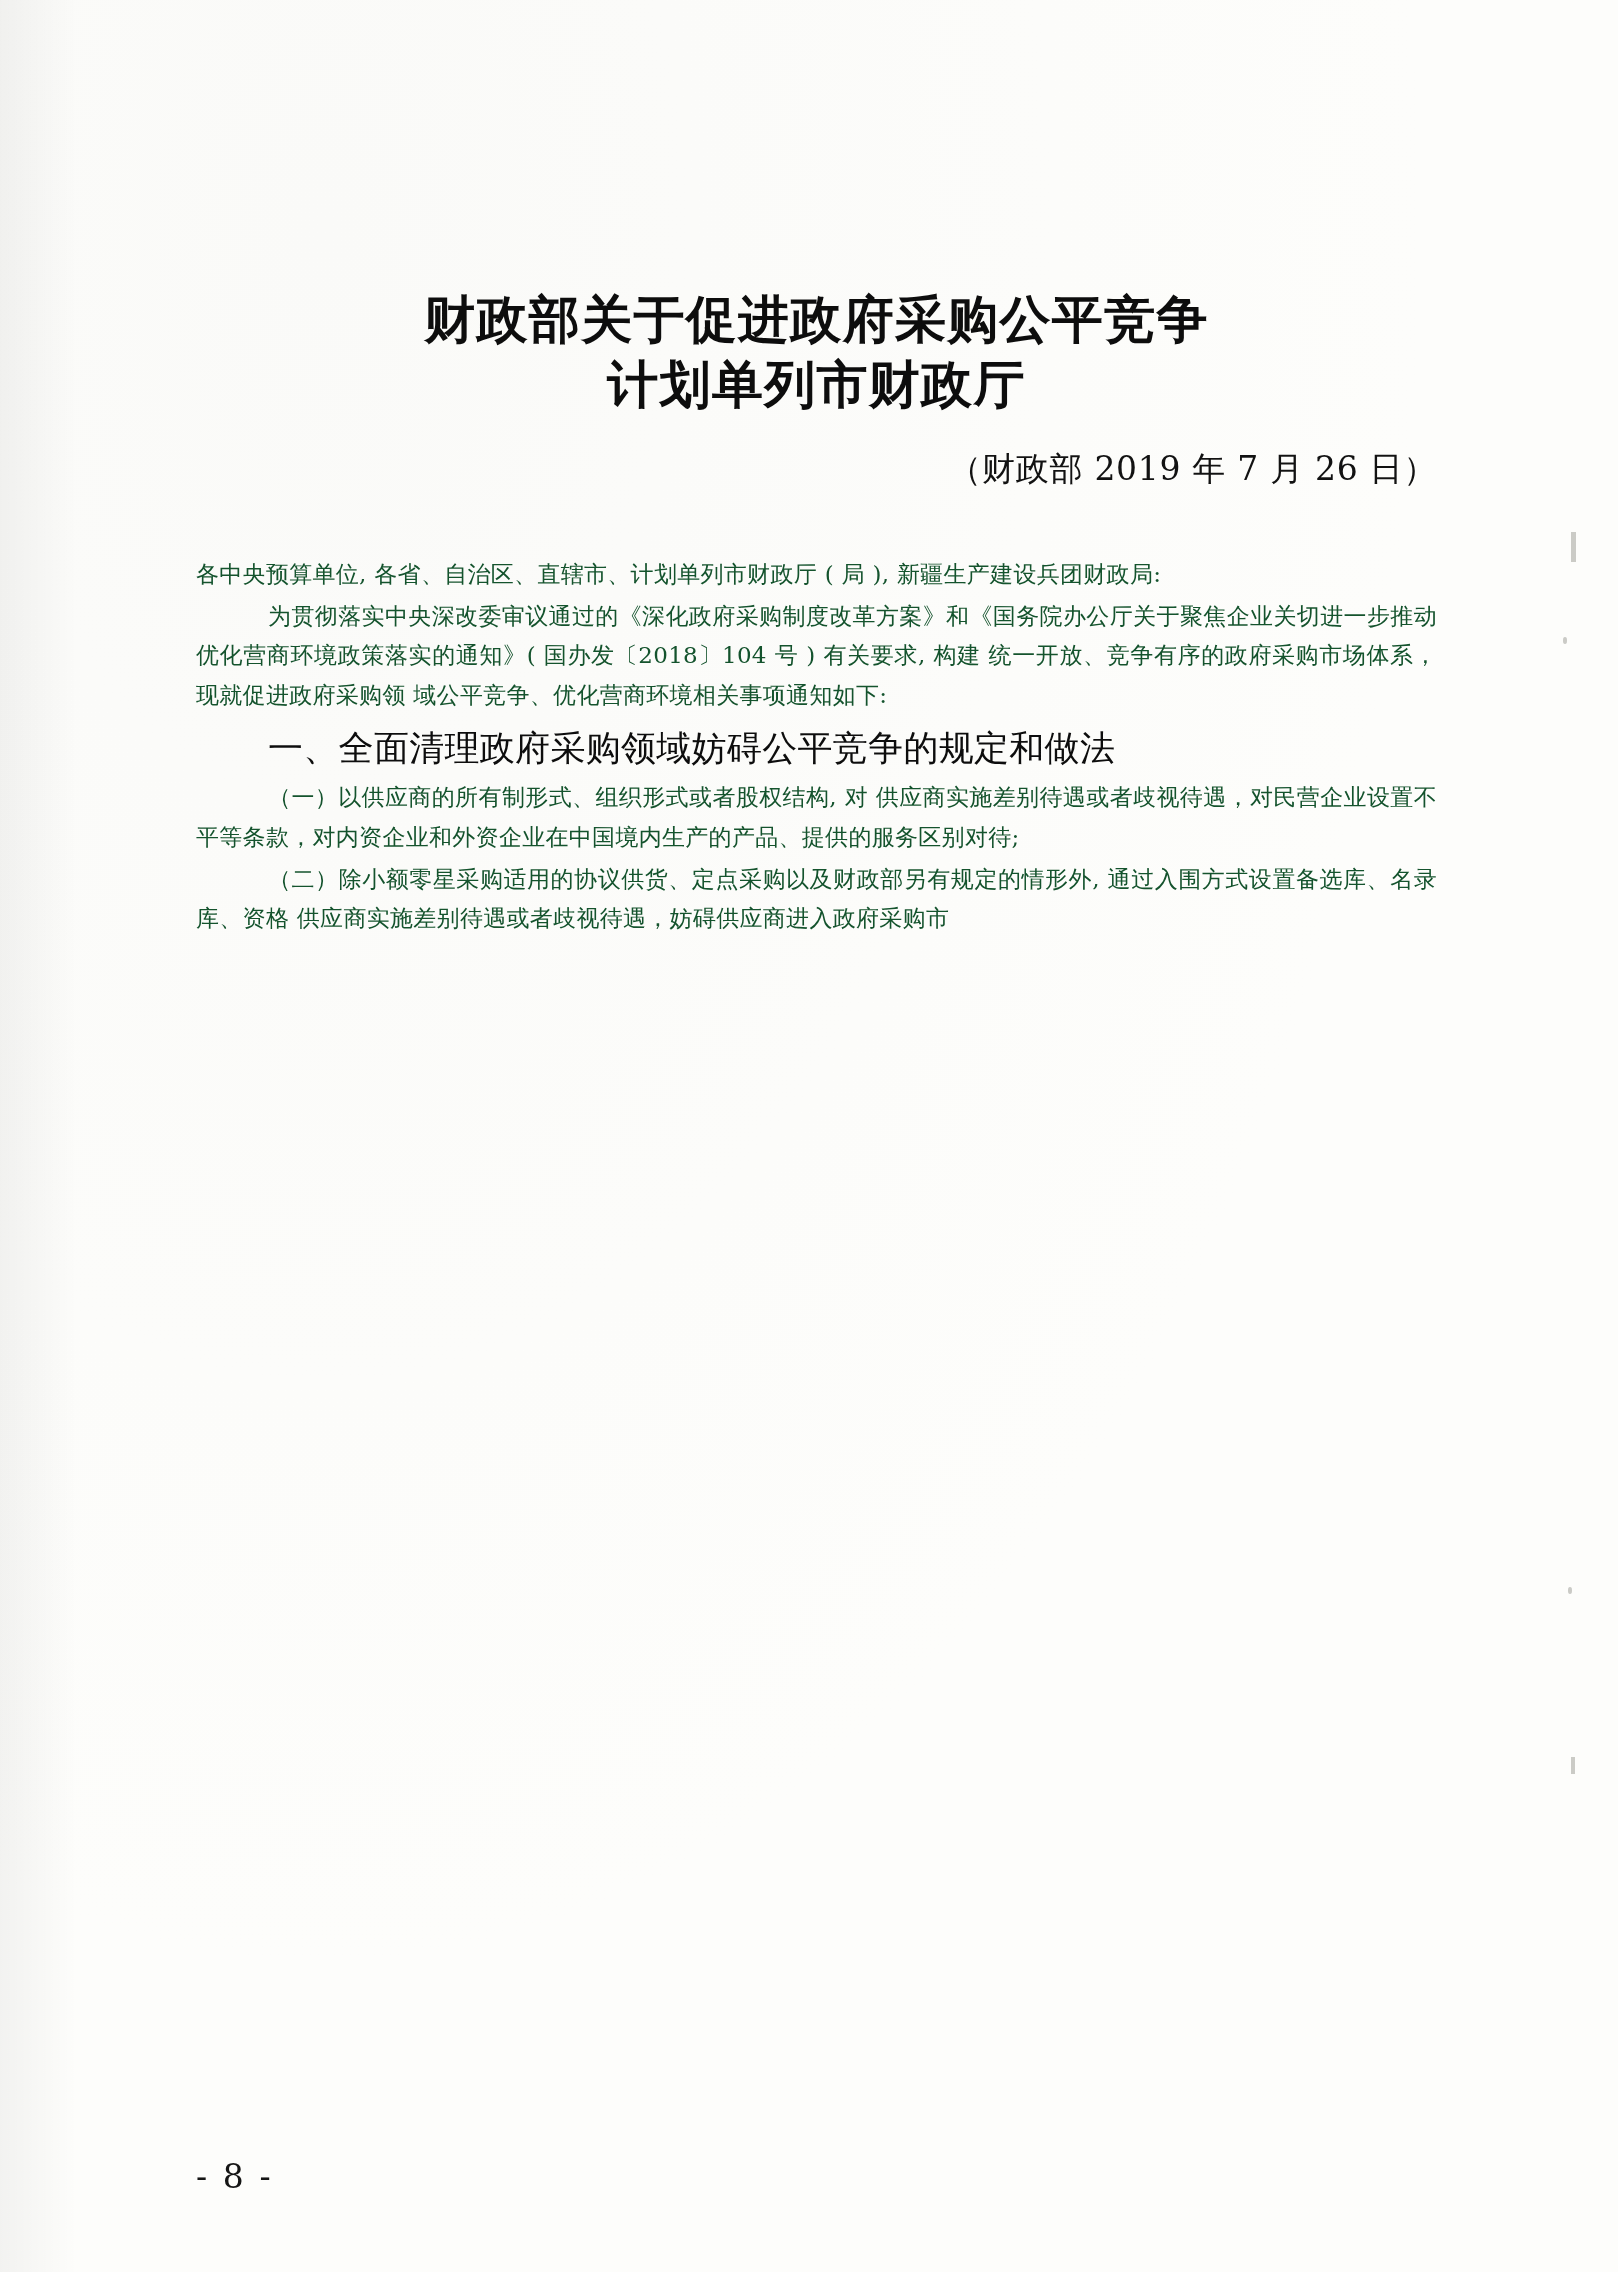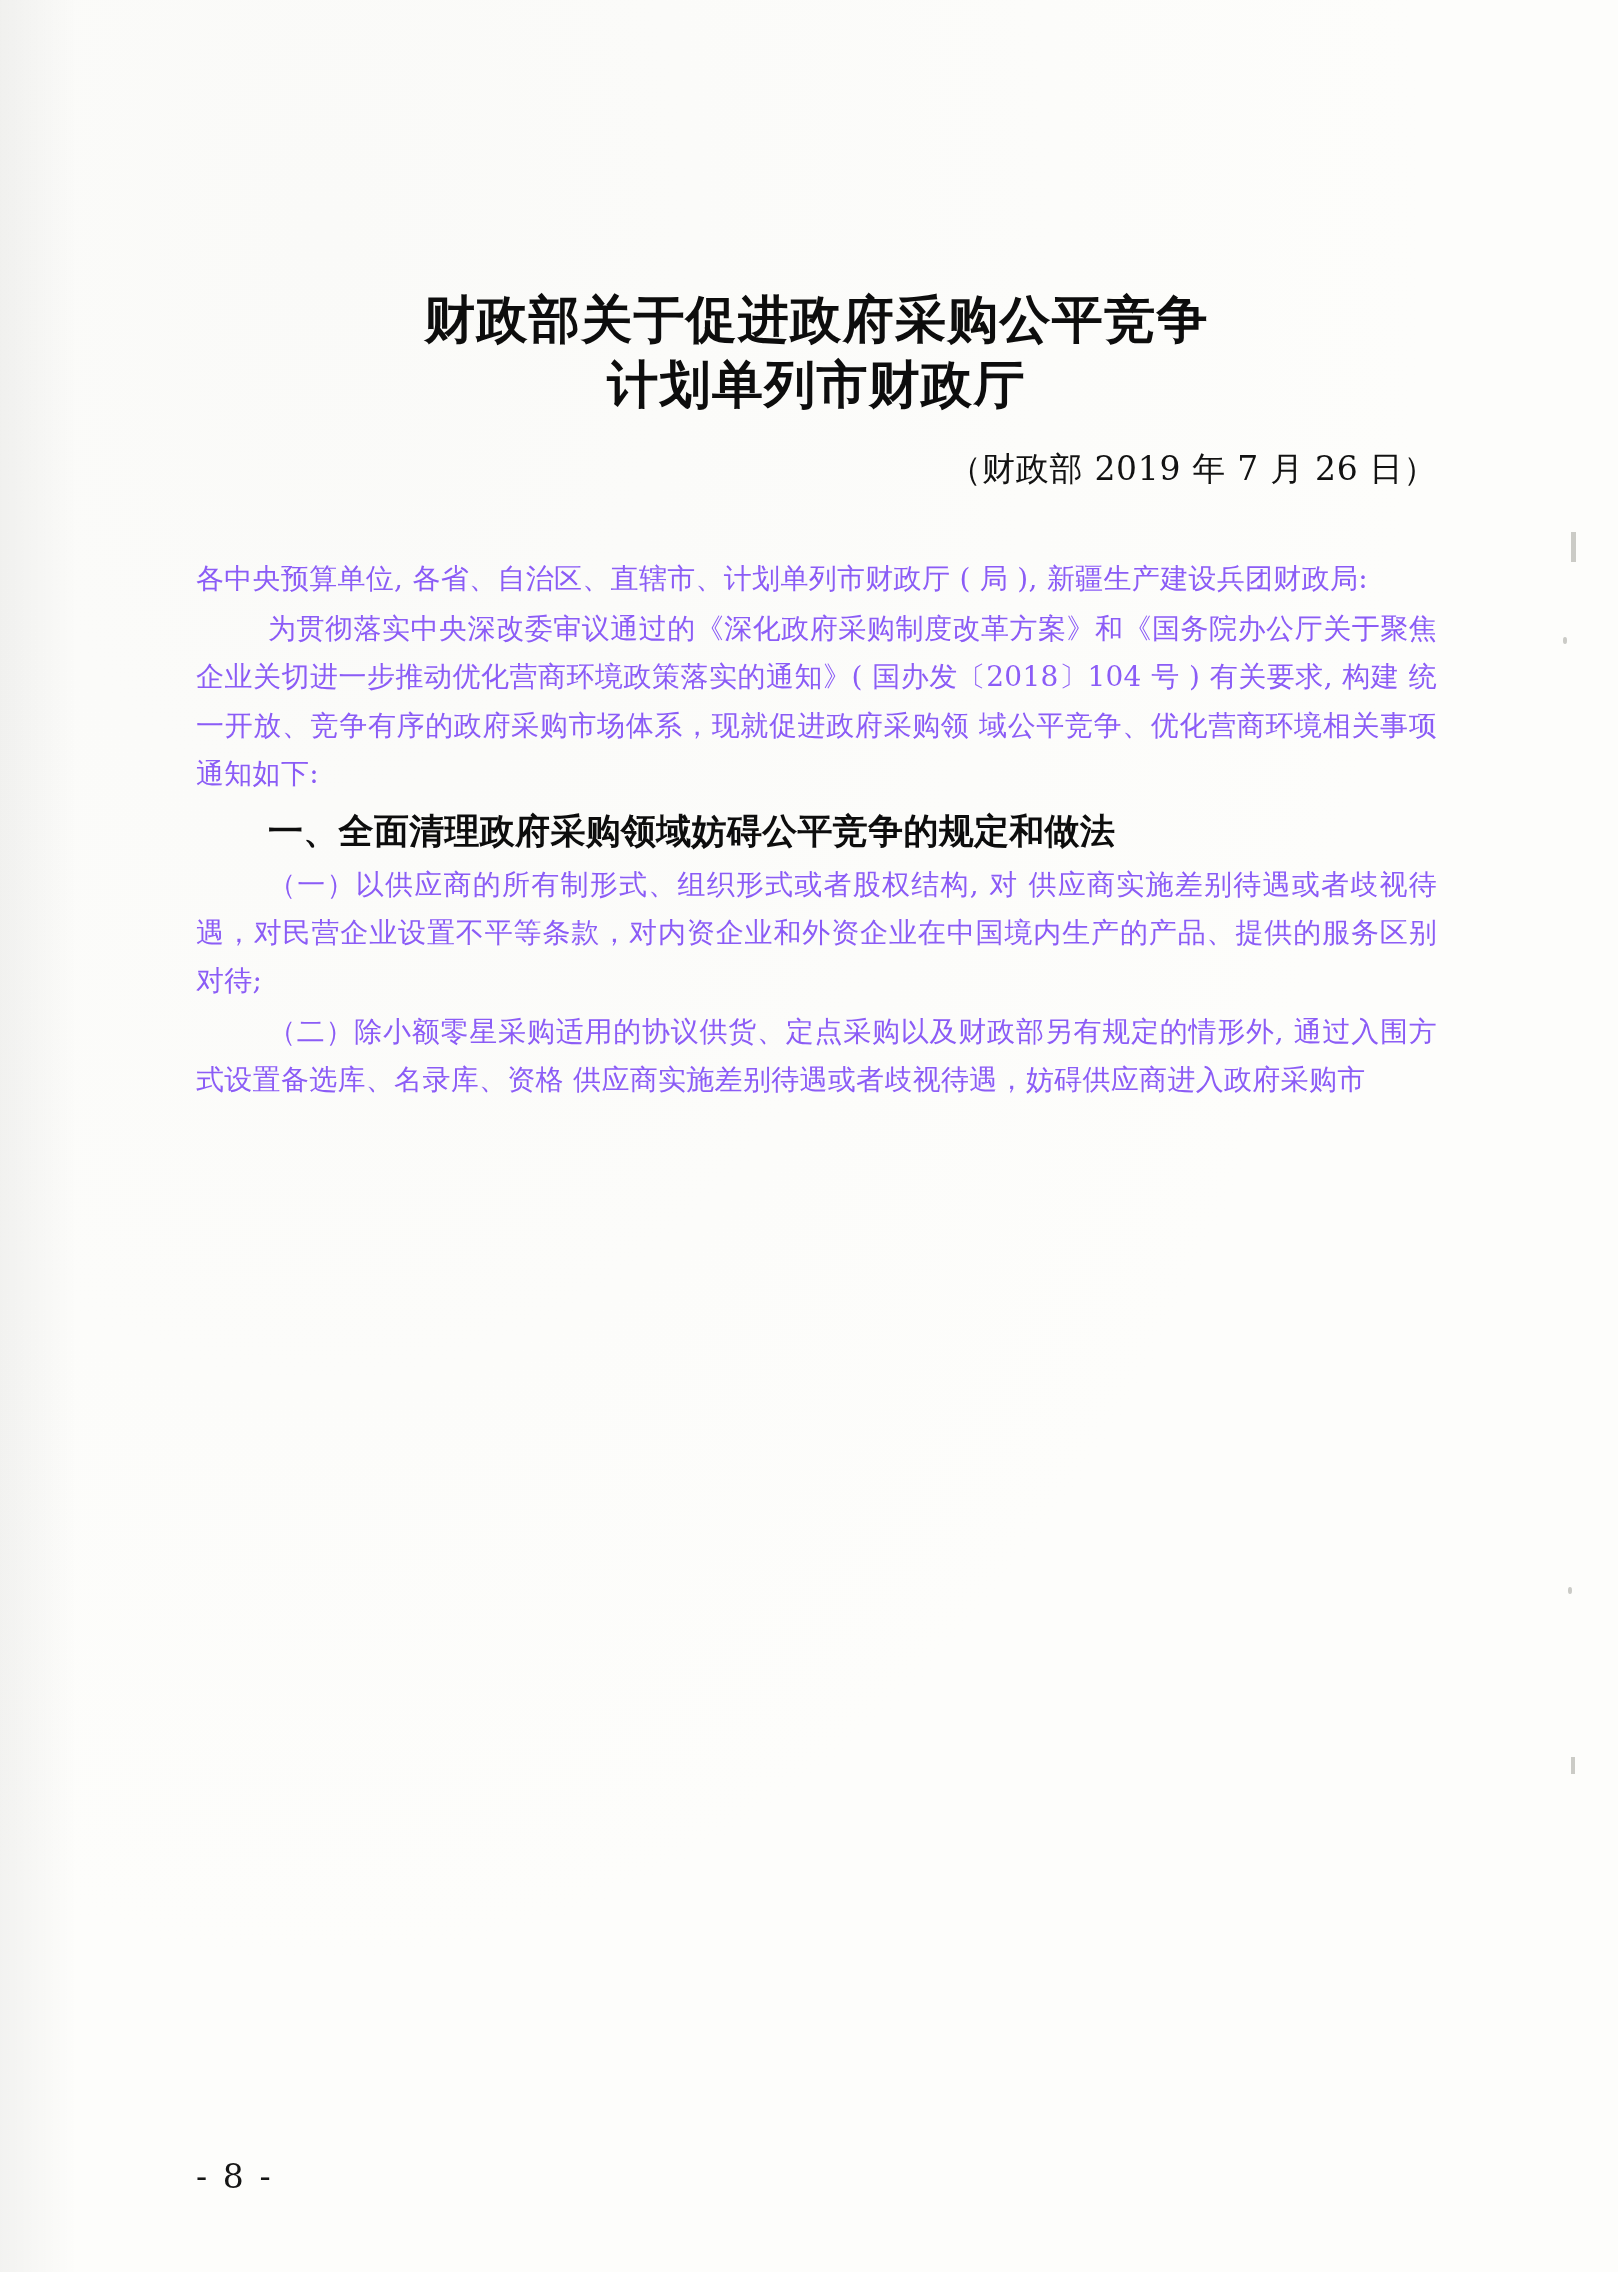--- a/index.html
+++ b/index.html
@@ -49,33 +49,33 @@
     text-align: right;
     font-size: 33px;
     margin-top: 29px;
     letter-spacing: 0.7px;
     color: #121212;
   }
   .body-block {
     margin-top: 63px;
   }
   p.para {
-    font-size: 28px;
+    font-size: 23px;
     line-height: 1.72;
     margin: 0 0 2.6px 0;
     text-align: justify;
     text-justify: inter-ideograph;
     letter-spacing: 0.3px;
-    color: #8b5cf6;
+    color: #14532d;
   }
   p.indent {
     text-indent: 72px;
   }
   p.heading {
-    font-weight: bold;
+    font-weight: normal;
     text-indent: 72px;
     font-size: 35px;
     line-height: 1.72;
     margin: 0;
     color: #0d0d0d;
   }
   .page-number {
     position: absolute;
     left: 196px;
     bottom: 77px;

